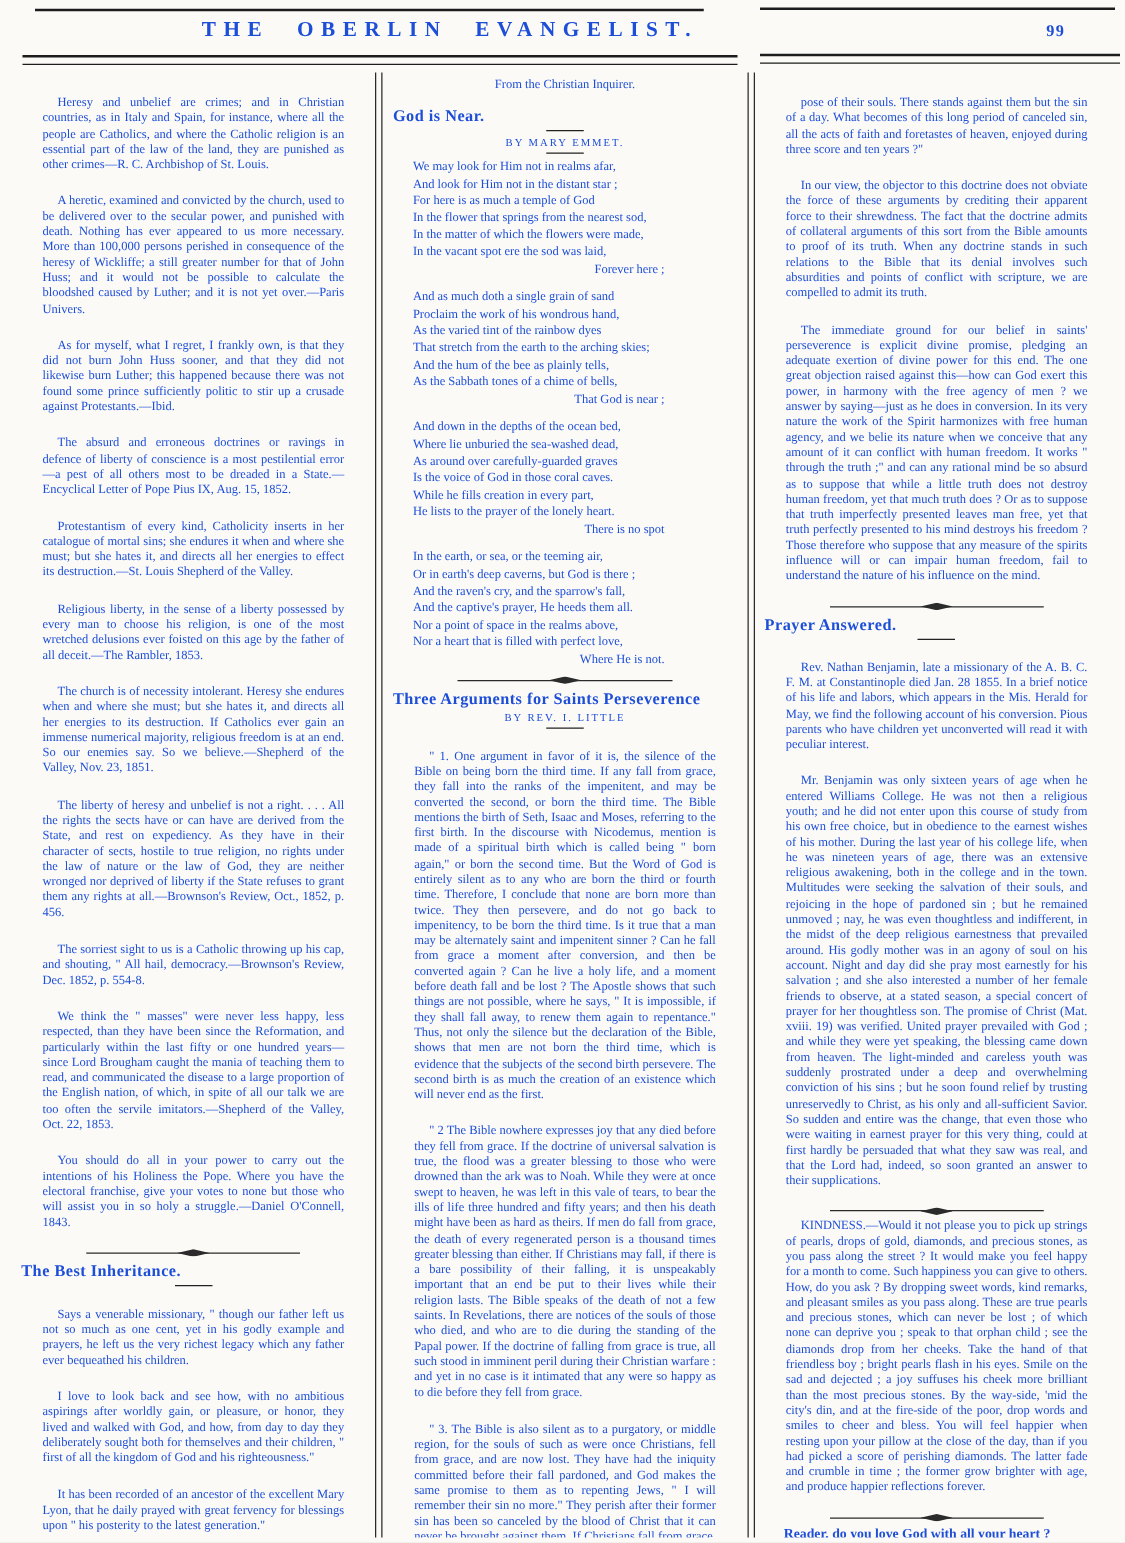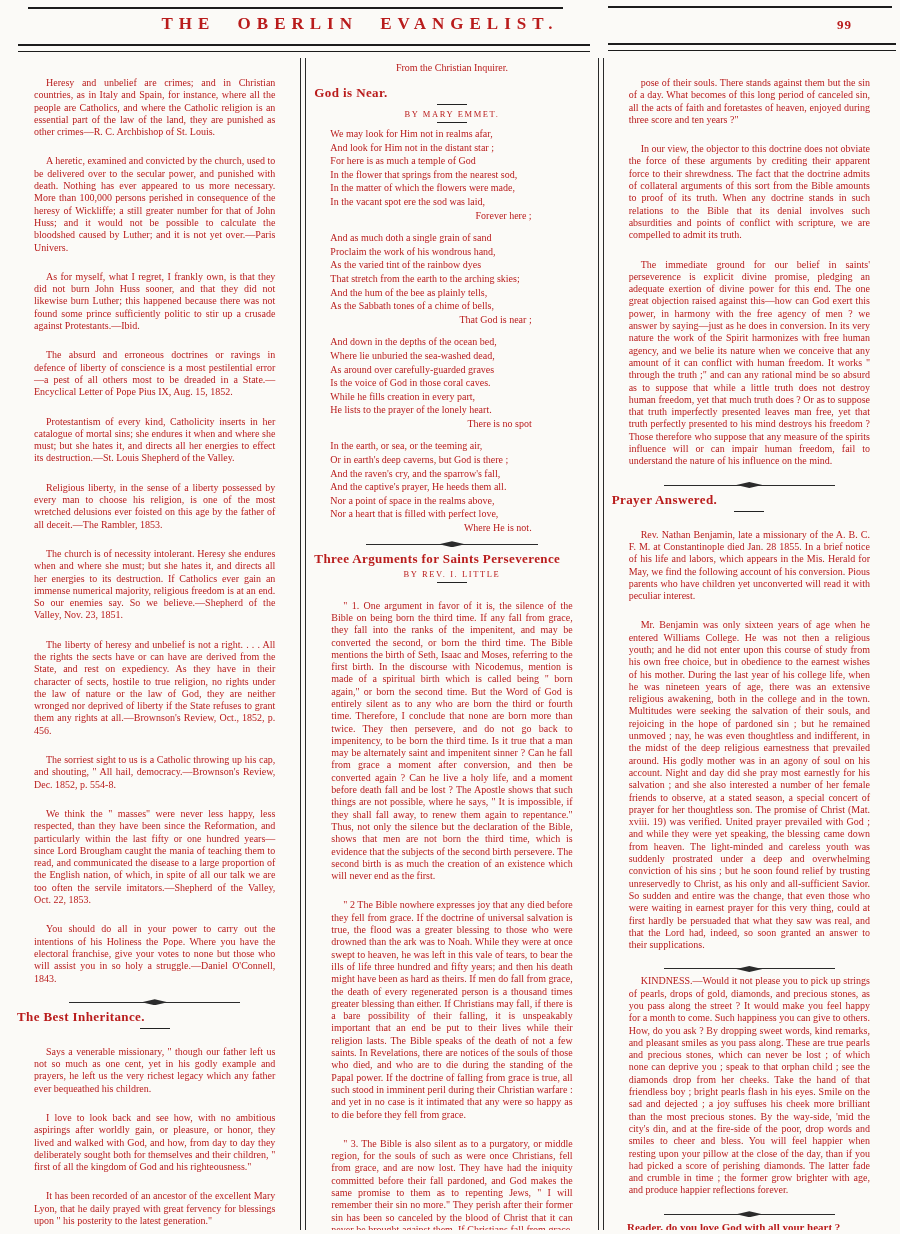--- a/index.html
+++ b/index.html
@@ -1,21 +1,21 @@
 <!DOCTYPE html>
 <html><head>
 <meta charset="utf-8">
 <style>
   html,body{margin:0;padding:0;background:#e9e7e2;}
   #page{
     position:relative;
     width:900px;height:1234px;
     margin:0 auto;
     background:#fbfaf7;
-    color:#b91c1c;
+    color:#1d4ed8;
     font-family:"Liberation Serif","DejaVu Serif",serif;
     overflow:hidden;
     box-sizing:border-box;
   }
   
   #masthead{position:relative;height:54px;}
   .rule-seg{position:absolute;background:#1c1c1c;height:2px;}
   .top-rule-left{left:28px;top:7px;width:535px;}
   .top-rule-right{left:608px;top:6px;width:284px;}
   .dbl-rule{position:absolute;height:5px;border-top:2px solid #1c1c1c;border-bottom:1px solid #1c1c1c;background:transparent;}

